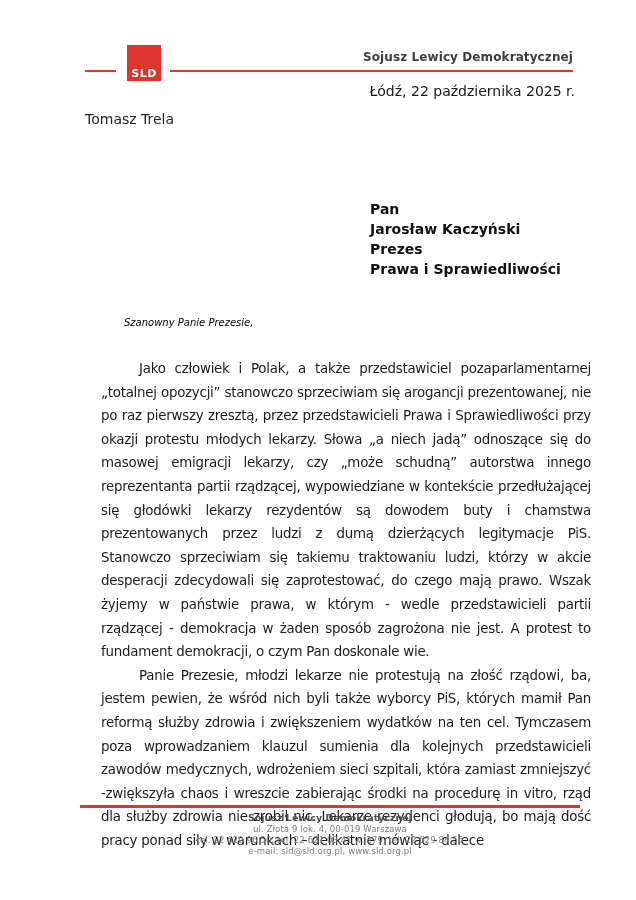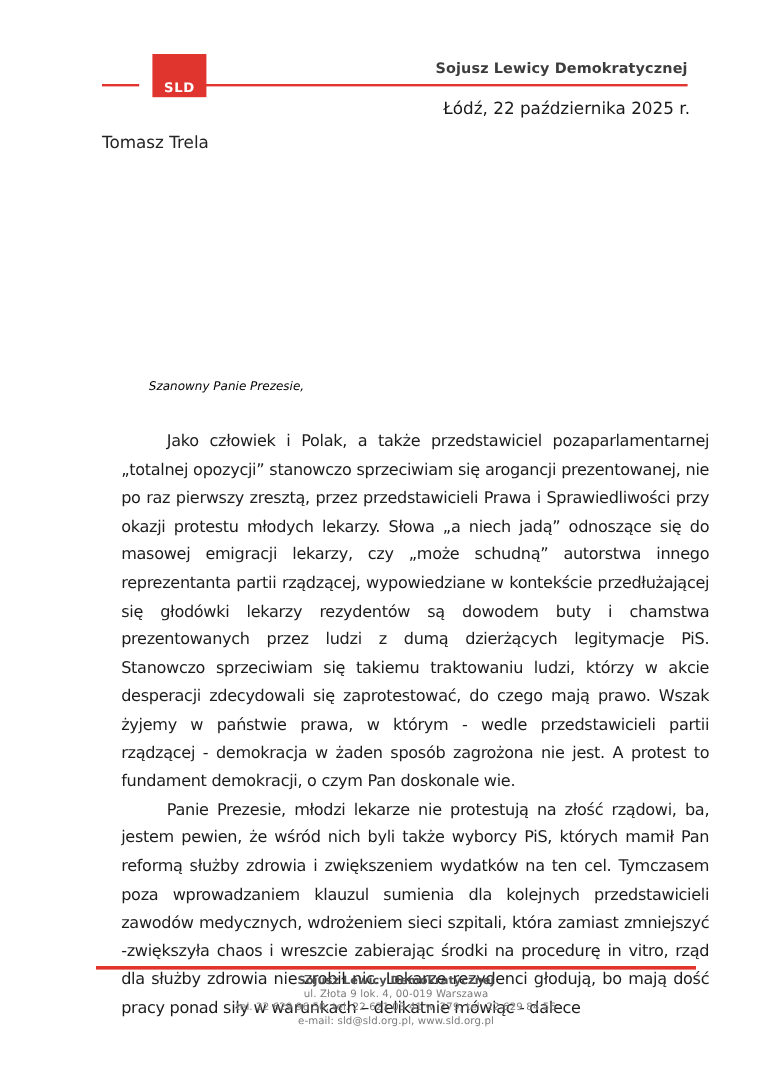--- a/index.html
+++ b/index.html
@@ -13,21 +13,21 @@
   }
 
   
   .rule-left {
     position:absolute; left:85px; top:70px;
     width:31px; height:2px;
     background:var(--brand-red,#e0342f);
   }
   .logo {
     position:absolute; left:127px; top:45px;
-    width:45px; height:36px;
+    width:34px; height:36px;
     background:var(--brand-red,#e0342f);
     display:flex; align-items:flex-end; justify-content:center;
   }
   .logo-text {
     color:#ffffff; font-weight:bold; font-size:11px;
     letter-spacing:0.5px; padding-bottom:2px; line-height:1;
   }
   .head-org {
     position:absolute; right:63px; top:50px;
     font-size:12px; font-weight:600; color:#3d3d3d;
@@ -106,20 +106,26 @@
     <div class="head-org">Sojusz Lewicy Demokratycznej</div>
     <div class="rule-right"></div>
   </div>
 
   <div class="dateline">Łódź, 22 października 2025 r.</div>
 
   <div class="sender">
     <div>Tomasz Trela</div>
   </div>
 
+  <div class="recipient">
+    <div>Pan</div>
+    <div>Jarosław Kaczyński</div>
+    <div>Prezes</div>
+    <div>Prawa i Sprawiedliwości</div>
+  </div>
 
   <div class="salutation">Szanowny Panie Prezesie,</div>
 
   <div class="body-text">
     <p>Jako człowiek i Polak, a także przedstawiciel pozaparlamentarnej „totalnej opozycji” stanowczo sprzeciwiam się arogancji prezentowanej, nie po raz pierwszy zresztą, przez przedstawicieli Prawa i Sprawiedliwości przy okazji protestu młodych lekarzy. Słowa „a niech jadą” odnoszące się do masowej emigracji lekarzy, czy „może schudną” autorstwa innego reprezentanta partii rządzącej, wypowiedziane w kontekście przedłużającej się głodówki lekarzy rezydentów są dowodem buty i chamstwa prezentowanych przez ludzi z dumą dzierżących legitymacje PiS. Stanowczo sprzeciwiam się takiemu traktowaniu ludzi, którzy w akcie desperacji zdecydowali się zaprotestować, do czego mają prawo. Wszak żyjemy w państwie prawa, w którym - wedle przedstawicieli partii rządzącej - demokracja w żaden sposób zagrożona nie jest. A protest to fundament demokracji, o czym Pan doskonale wie.</p>
     <p>Panie Prezesie, młodzi lekarze nie protestują na złość rządowi, ba, jestem pewien, że wśród nich byli także wyborcy PiS, których mamił Pan reformą służby zdrowia i zwiększeniem wydatków na ten cel. Tymczasem poza wprowadzaniem klauzul sumienia dla kolejnych przedstawicieli zawodów medycznych, wdrożeniem sieci szpitali, która zamiast zmniejszyć -zwiększyła chaos i wreszcie zabierając środki na procedurę in vitro, rząd dla służby zdrowia nie zrobił nic. Lekarze rezydenci głodują, bo mają dość pracy ponad siły w warunkach – delikatnie mówiąc - dalece</p>
   </div>
 
   <div class="footer-rule"></div>
   <div class="footer">

